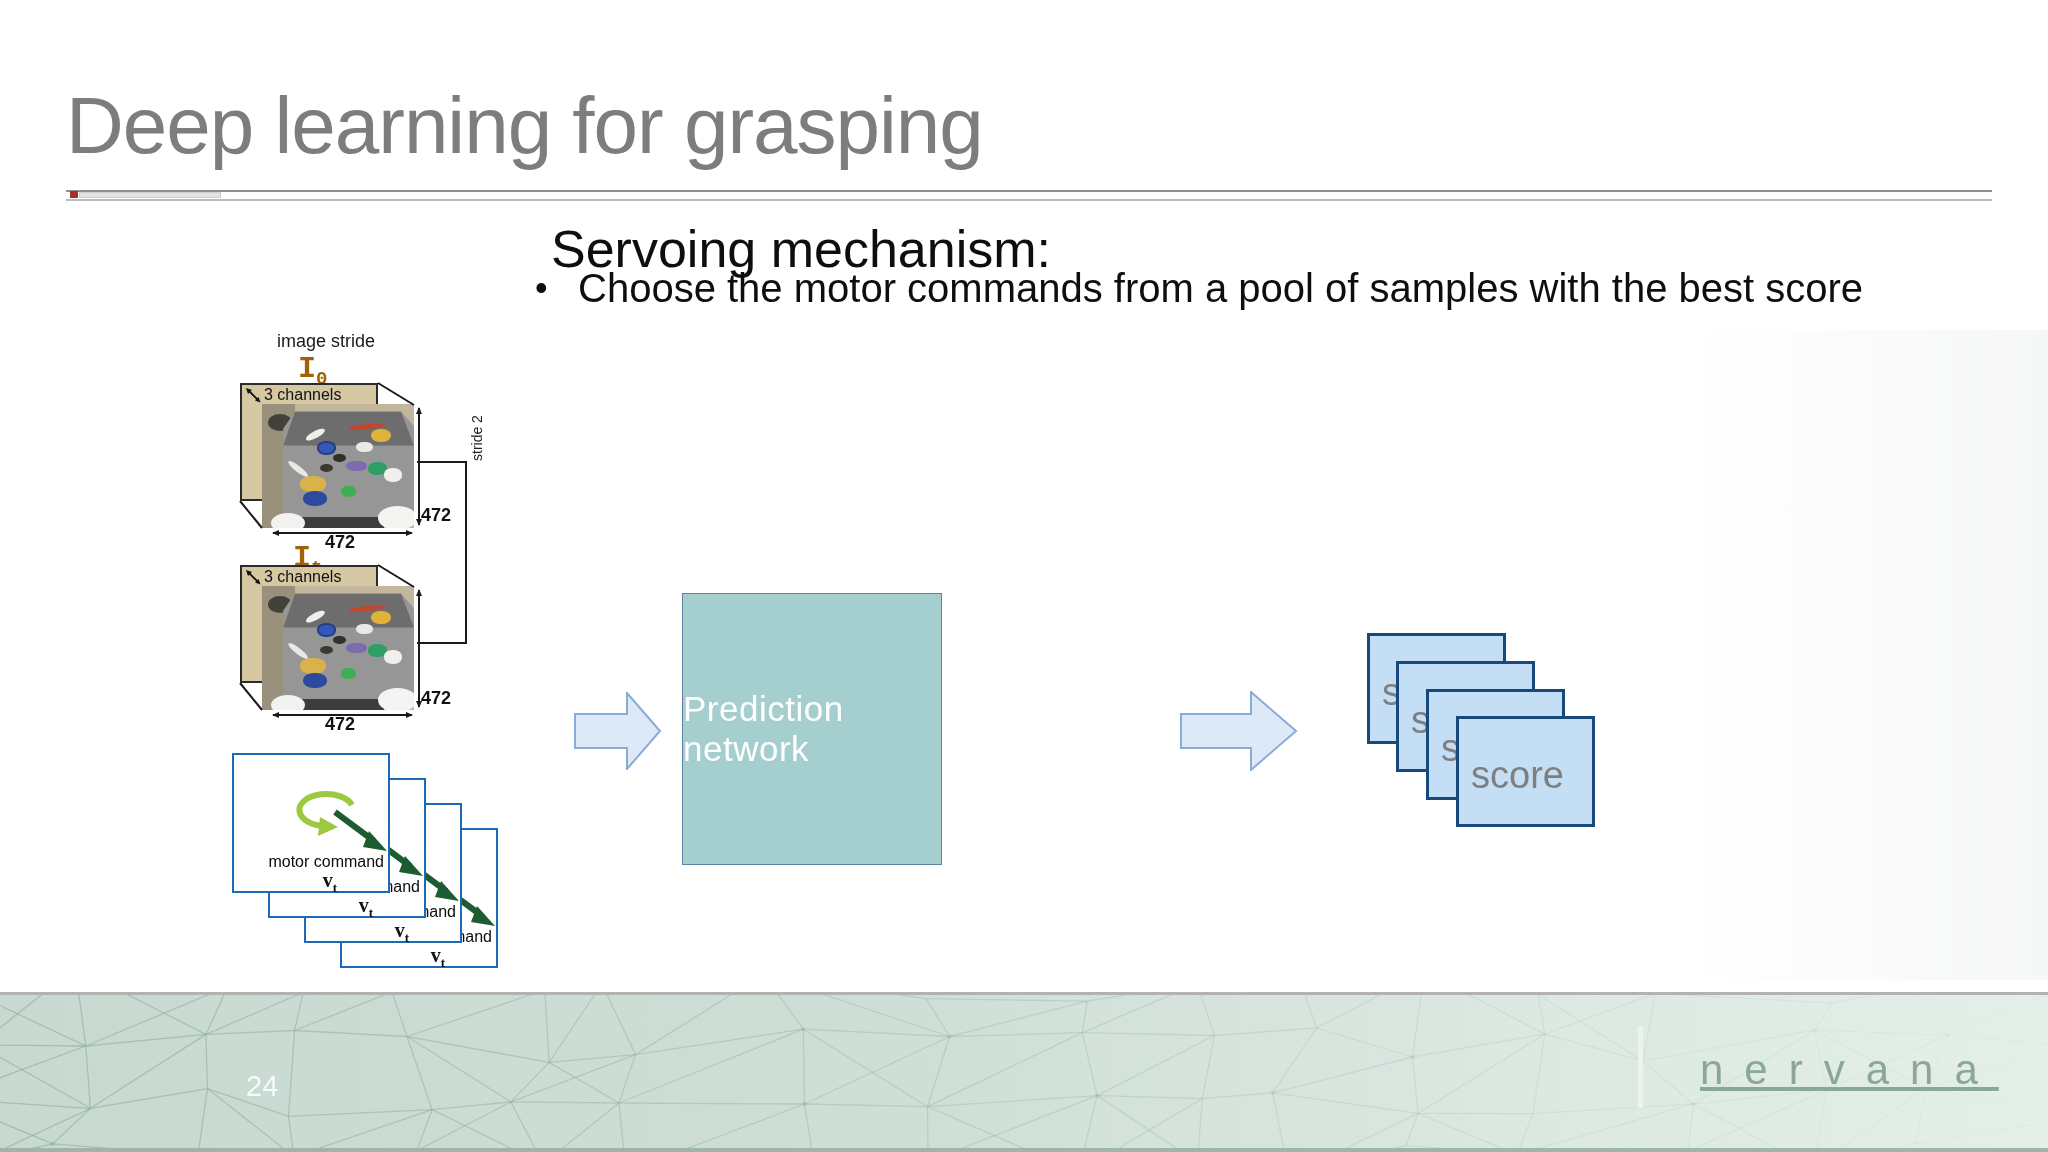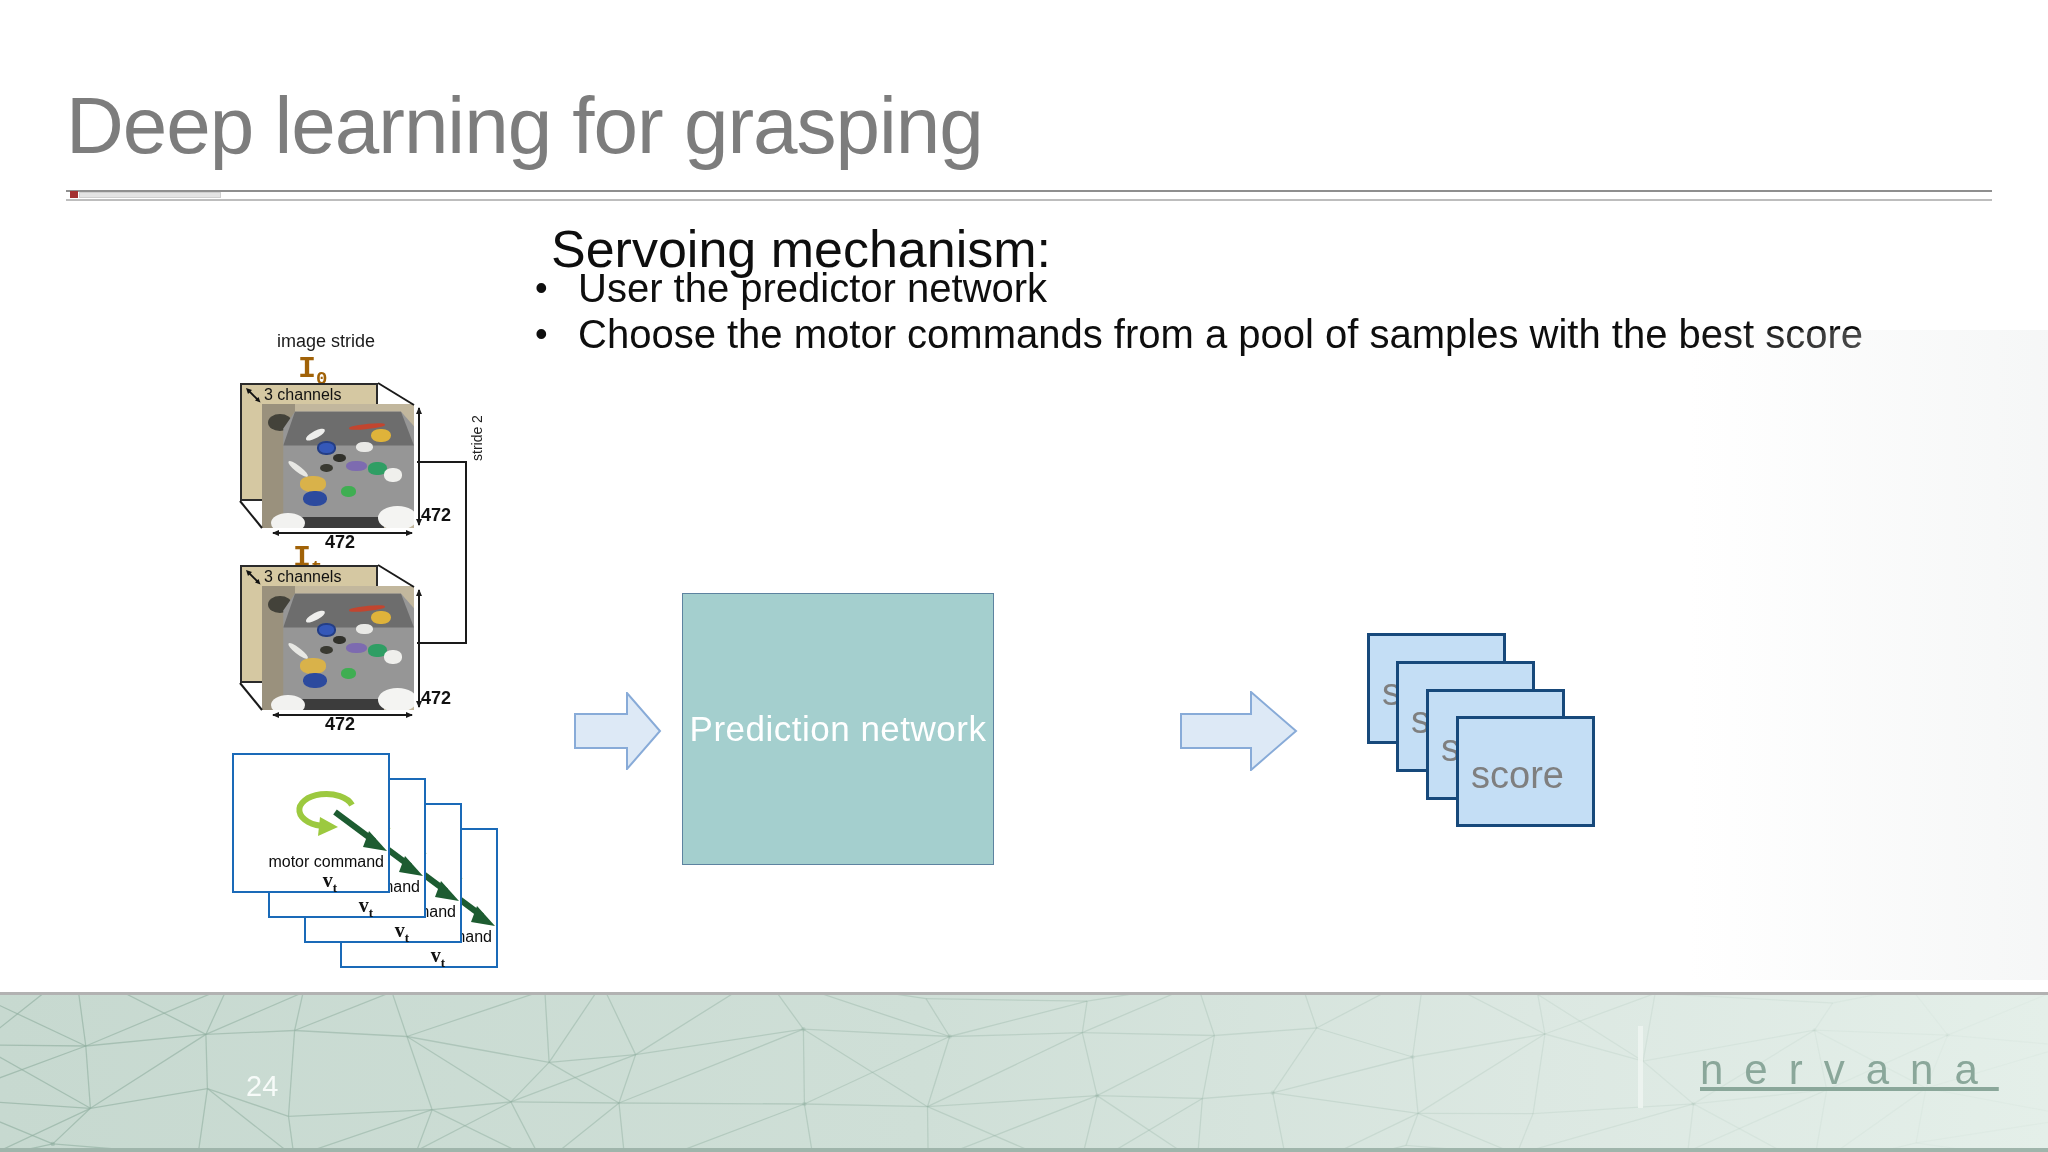--- a/index.html
+++ b/index.html
@@ -53,21 +53,21 @@
 
   
   .mcard{position:absolute;width:158px;height:140px;background:#ffffff;border:2.5px solid #1a6ab8;box-sizing:border-box;padding-left:8px;}
   .mcard .mlabel{position:absolute;right:4px;top:98px;font-size:16px;color:#0c0c0c;white-space:nowrap;}
   .mcard .msym{position:absolute;left:0;top:114px;width:67%;text-align:right;
         font-family:"Liberation Serif",serif;font-weight:bold;font-size:20px;color:#111;}
   .mcard .msym sub{font-size:13px;}
   .mcard svg{position:absolute;left:0;top:0;}
 
   
-  .pred-box{position:absolute;left:682px;top:593px;width:312px;height:272px;
+  .pred-box{position:absolute;left:682px;top:593px;width:260px;height:272px;
         background:#a4cfce;border:1.5px solid #5d83a0;box-sizing:border-box;
         display:flex;align-items:center;justify-content:center;}
   .pred-box span{font-size:35px;color:#ffffff;letter-spacing:.5px;}
   .blockarrow{position:absolute;}
   .scard{position:absolute;width:139px;height:111px;background:#c4def5;border:3px solid #17497b;
         box-sizing:border-box;display:flex;align-items:center;justify-content:center;}
   .scard span{font-size:38px;color:#7f7f7f;transform:translate(-8px,4px);}
 
   
   .footer-gap{position:absolute;left:0;top:982px;width:2048px;height:10px;background:#ffffff;}
@@ -87,21 +87,20 @@
 <div class="stage">
 
   <div class="title">Deep learning for grasping</div>
   <div class="title-rule">
     <div class="rule-chip"></div>
     <div class="rule-strip"></div>
   </div>
 
   <div class="heading">Servoing mechanism:</div>
   <div class="bullets">
-    <div class="bullet-line"><span>User the predictor network</span></div>
     <div class="bullet-line"><span>Choose the motor commands from a pool of samples with the best score</span></div>
   </div>
 
   <div class="fig-caption">image stride</div>
 
   <div class="sym sym-i0"><span>I</span><sub>0</sub></div>
   <div class="tan-panel tan-a">
     <div class="chan">
       <svg width="15" height="15" viewBox="0 0 15 15">
         <line x1="2.5" y1="2.5" x2="12" y2="12" stroke="#111" stroke-width="1.8"></line>

